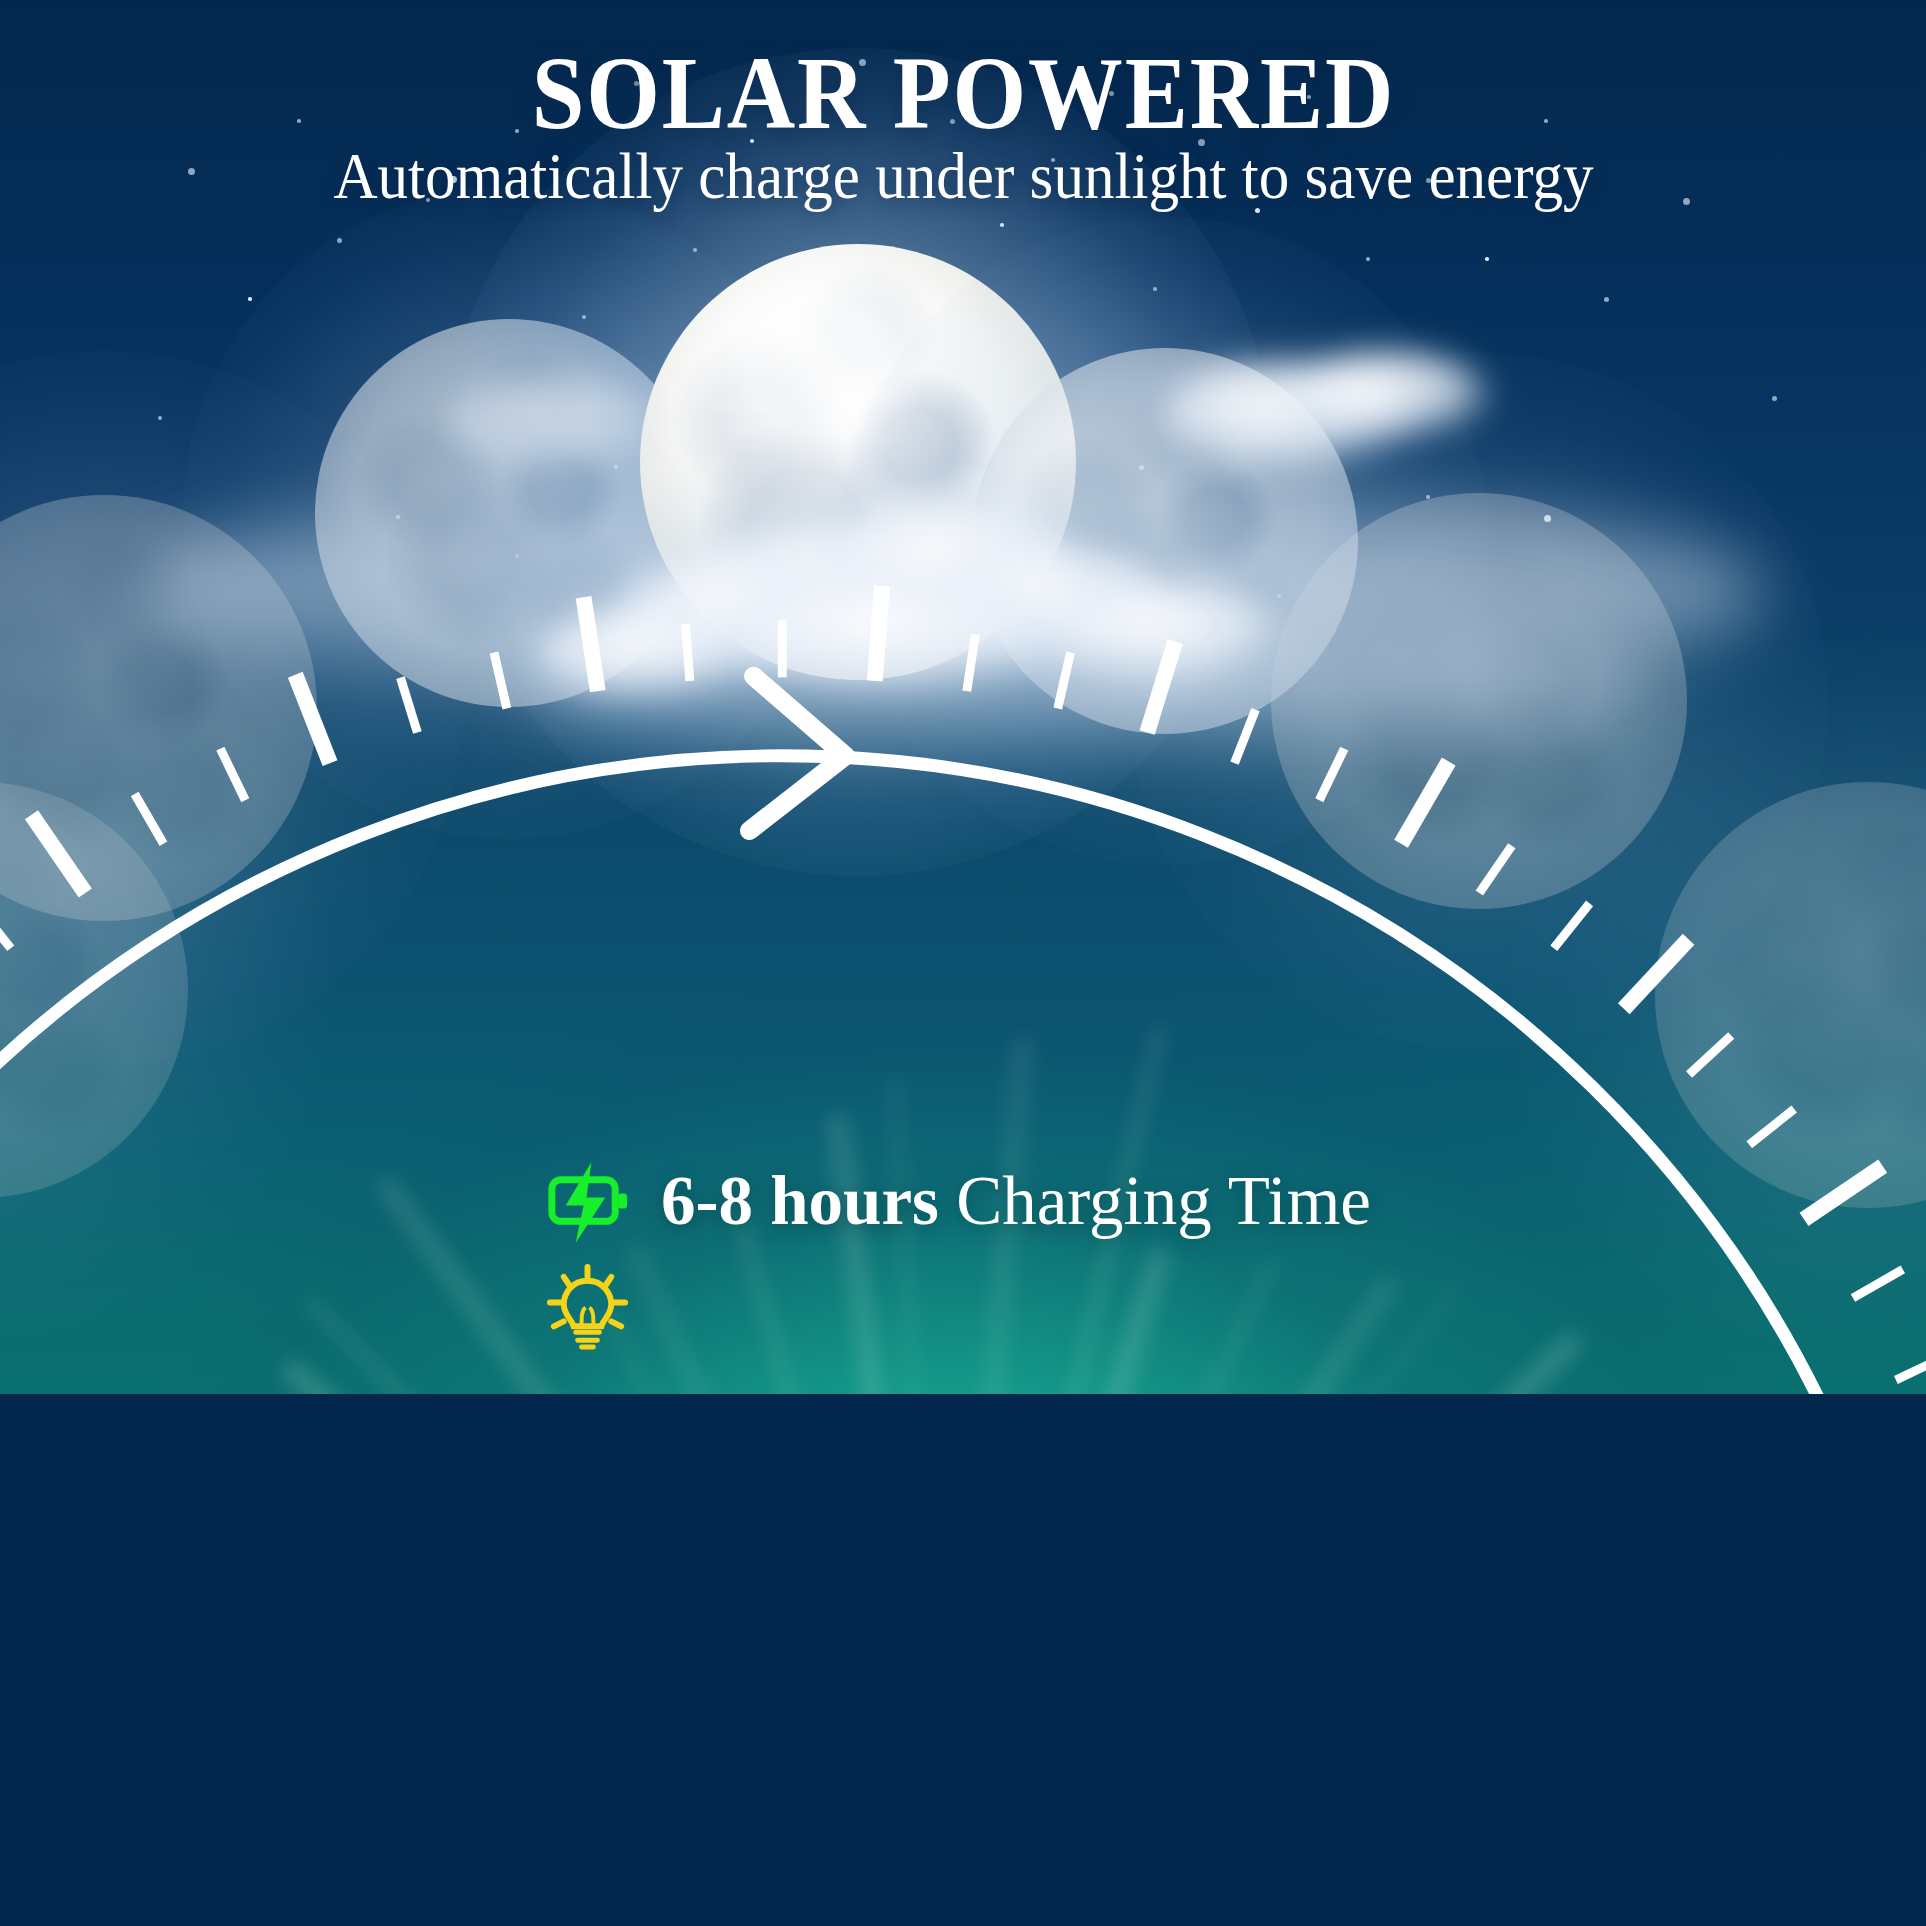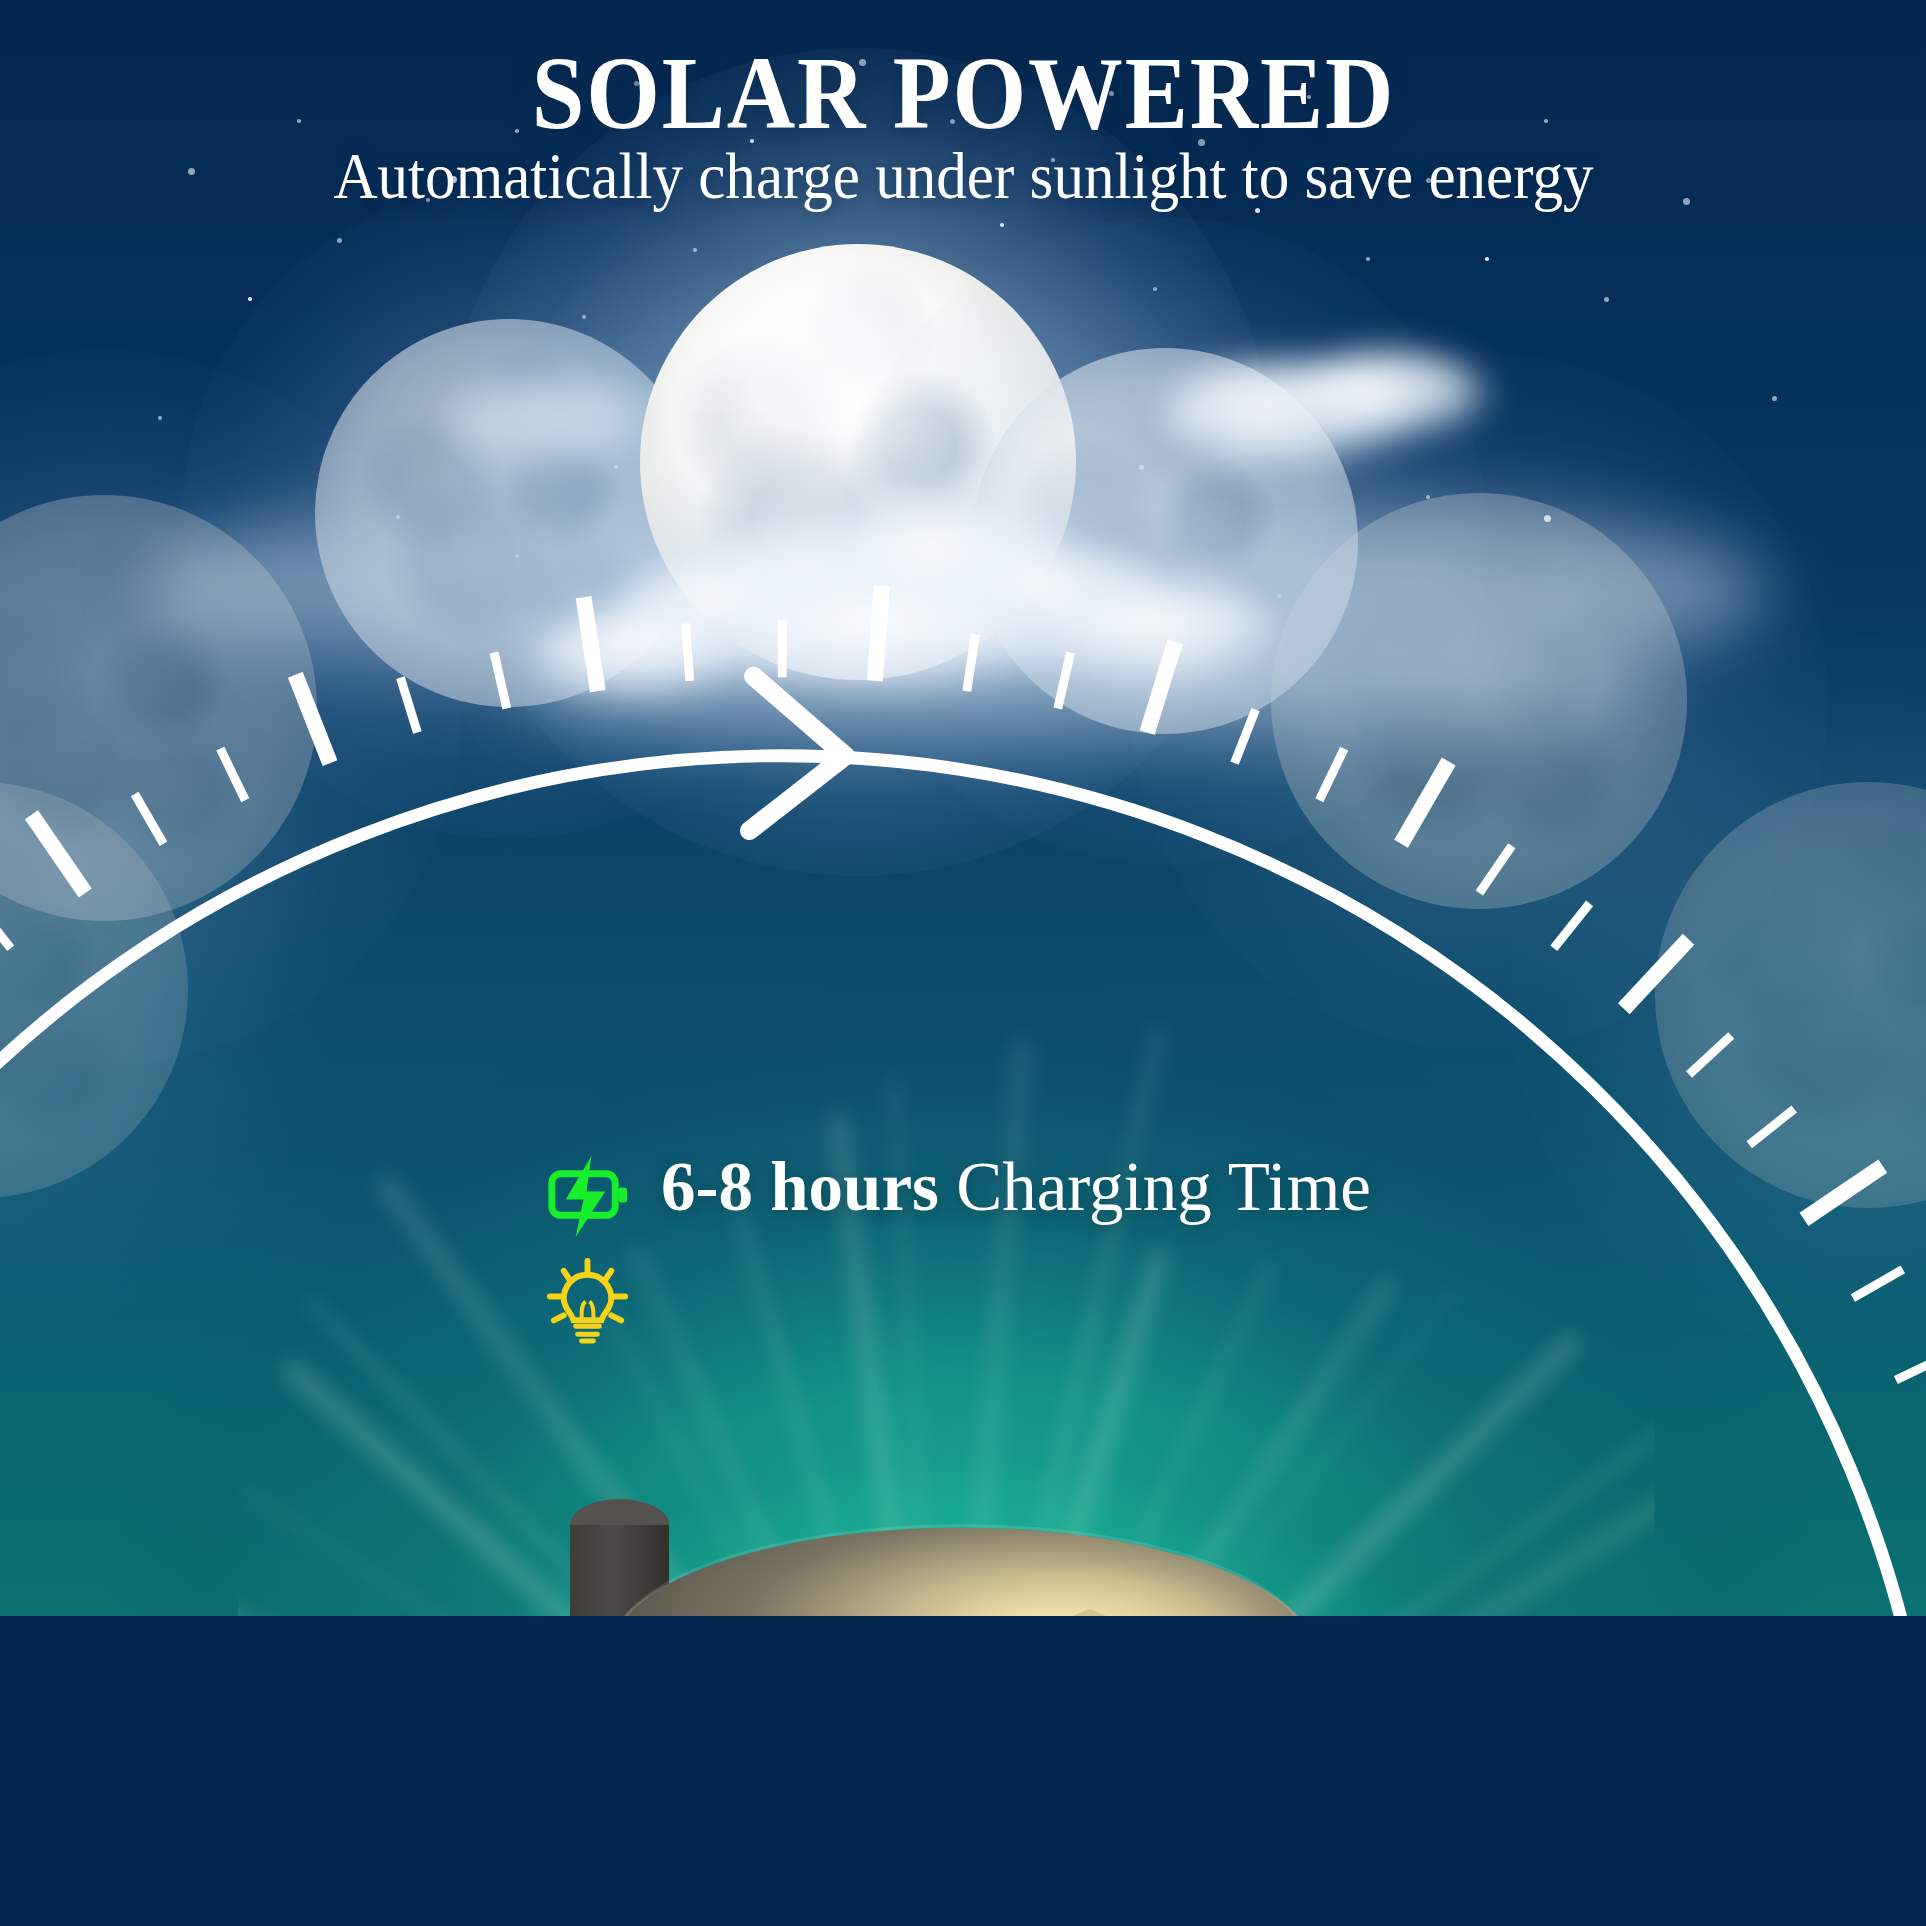--- a/index.html
+++ b/index.html
@@ -1,17 +1,17 @@
 <!DOCTYPE html>
 <html><head>
 <meta charset="utf-8">
 <style>
   html,body{margin:0;padding:0;background:#04284d;}
   #stage{
-    position:relative;width:1927px;height:1616px;overflow:hidden;
+    position:relative;width:1927px;height:1394px;overflow:hidden;
     font-family:"Liberation Serif",serif;
     background:
       radial-gradient(ellipse 772px 515px at 50% 1851px, #00efee 0%, #00efee 14%, rgba(0,225,206,.96) 28%, rgba(10,200,170,.75) 44%, rgba(18,150,130,.42) 60%, rgba(16,90,105,.14) 76%, rgba(4,40,77,0) 88%),
       radial-gradient(ellipse 970px 752px at 50% 1624px, rgba(36,225,176,.85) 0%, rgba(28,190,160,.55) 30%, rgba(20,130,130,.28) 55%, rgba(6,60,92,.06) 78%, rgba(4,40,77,0) 90%),
       linear-gradient(180deg,#04284d 0%, #05305c 22%, #0a3a66 40%, #0c4668 55%, #0c5270 70%, #0a5f72 82%, #0a6b70 92%, #0a7070 100%);
   }
 
   
   .star{position:absolute;background:#eaf2ff;border-radius:50%;opacity:.85;}
 
@@ -64,21 +64,21 @@
     text-shadow:0 4px 22px rgba(10,40,80,.65);
   }
   #subtitle{
     position:absolute;left:0;right:0;top:139px;text-align:center;
     font-family:"Liberation Serif",serif;font-weight:400;
     font-size:65px;color:#ffffff;transform:scaleX(.94);
     text-shadow:0 3px 18px rgba(10,40,80,.6);
   }
 
   #features{position:absolute;left:540px;top:1148px;}
-  .frow{display:flex;align-items:flex-start;height:107px;}
+  .frow{display:flex;align-items:center;height:107px;}
   .frow .ico{width:95px;height:95px;display:flex;align-items:center;justify-content:center;flex:0 0 95px;margin-right:26px;}
   .ftext{font-family:"Liberation Serif",serif;font-size:69px;color:#ffffff;white-space:nowrap;
          text-shadow:0 3px 16px rgba(5,60,60,.55);}
   .ftext b{font-weight:700;}
   .ftext span{font-weight:400;}
 
   
   #product{position:absolute;left:535px;top:1406px;width:822px;height:554px;}
   #rays{position:absolute;left:-297px;top:-426px;width:1416px;height:1040px;}
 </style>

